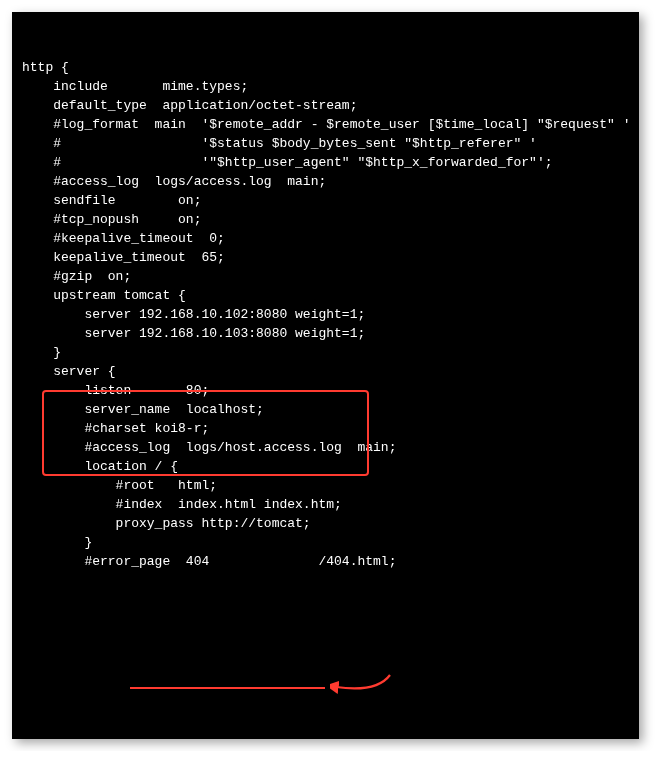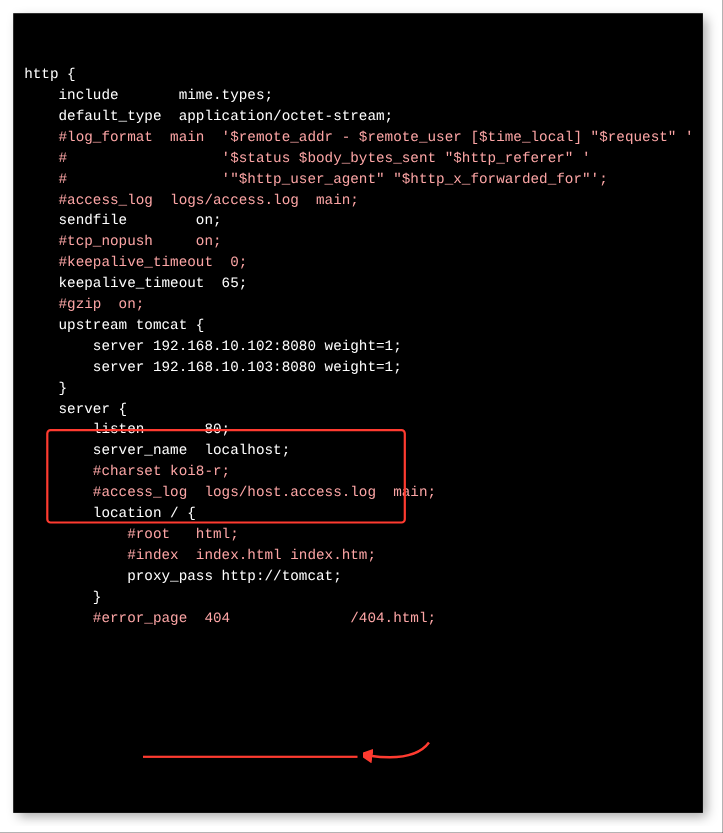--- a/index.html
+++ b/index.html
@@ -16,21 +16,21 @@
     color: #ffffff;
     font-size: 13px;
     line-height: 19px;
     box-shadow: 4px 4px 10px rgba(0,0,0,0.35);
     overflow: hidden;
     white-space: pre;
   }
   .pad {
     padding: 8px 10px;
   }
-  .comment { color: #fca5a5; }
+  .comment { color: #ffffff; }
   .plain   { color: #ffffff; }
   .highlight-box {
     position: absolute;
     border: 2px solid #ff3b30;
     border-radius: 4px;
     left: 30px;
     top: 378px;
     width: 323px;
     height: 82px;
     pointer-events: none;

